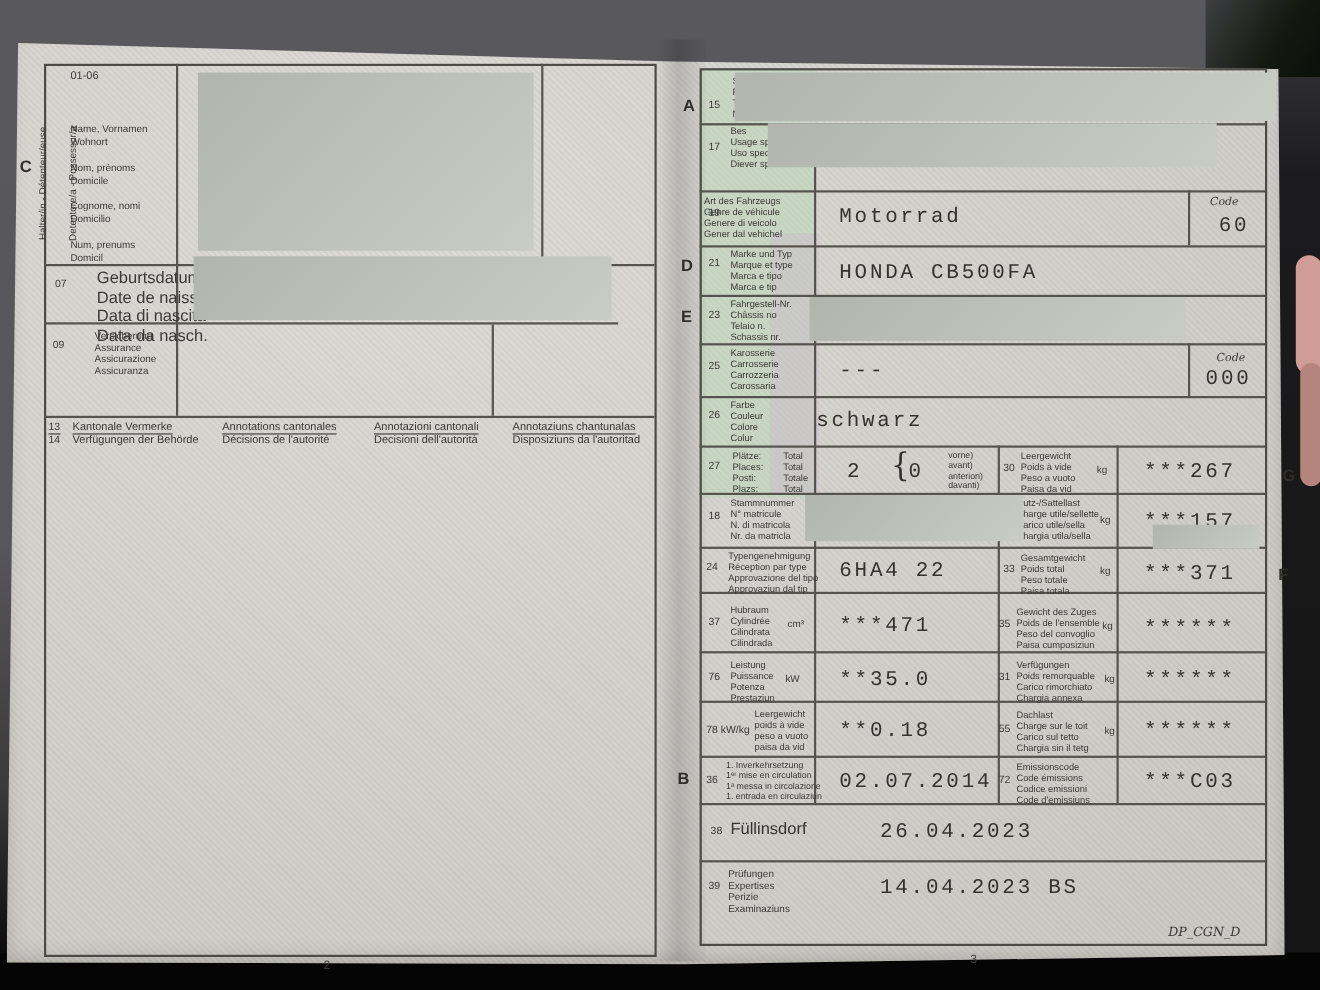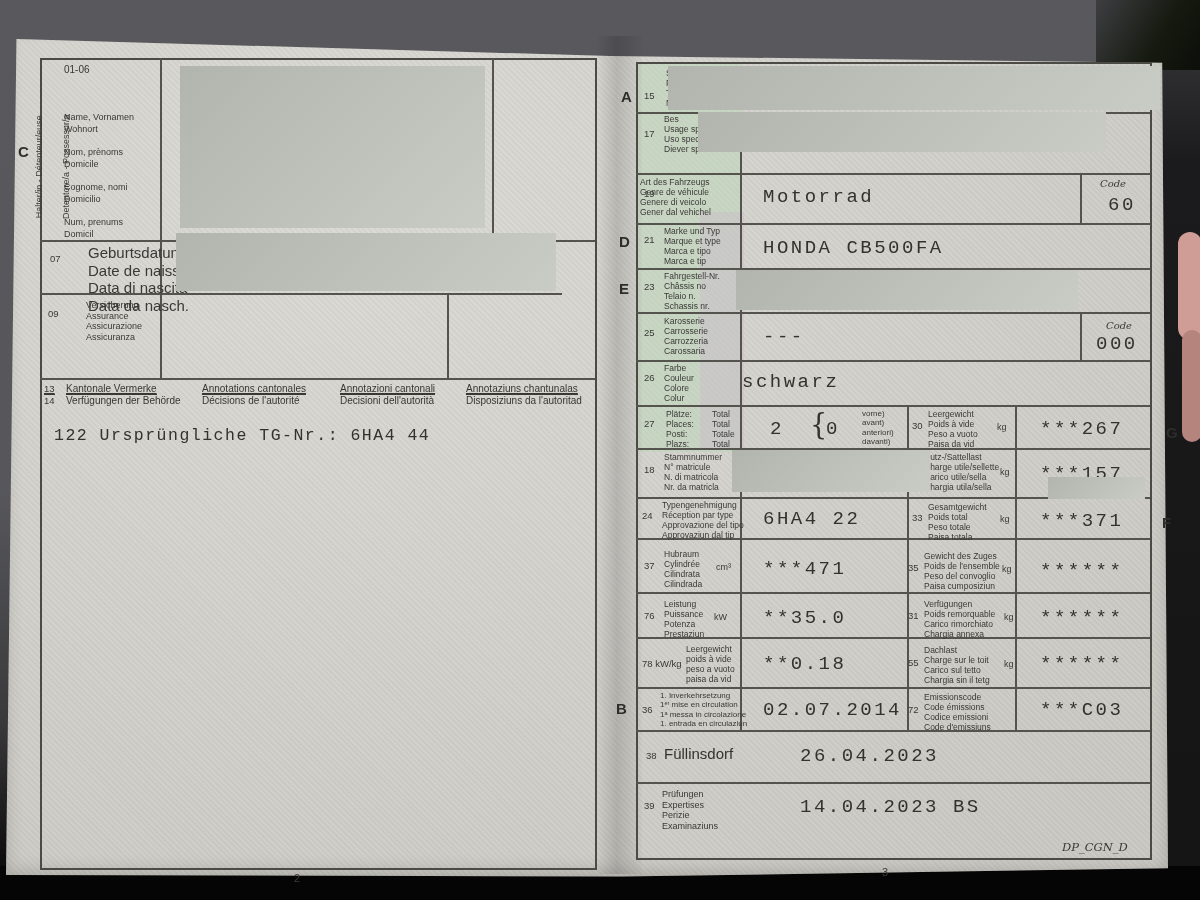--- a/index.html
+++ b/index.html
@@ -24,21 +24,21 @@
   .lblm{font-size:10px;line-height:1.2;color:#383733;white-space:pre;z-index:5;}
   .no{font-size:9.5px;color:#3a3936;z-index:5;}
   .val{font-family:"Liberation Mono","DejaVu Sans Mono",monospace;font-size:19px;color:#33322e;
        letter-spacing:2.5px;white-space:pre;z-index:5;}
   .val-sm{font-family:"Liberation Mono","DejaVu Sans Mono",monospace;font-size:16.5px;color:#33322e;
        letter-spacing:1.5px;white-space:pre;z-index:5;}
   .unit{font-size:9px;color:#3a3936;z-index:5;}
   .mletter{font-weight:bold;font-size:15px;color:#2e2d29;z-index:7;}
   .redact{background:linear-gradient(135deg,#b2b4ae,#c9cbc5);z-index:6;}
   .codelbl{font-family:"DejaVu Serif",serif;font-style:italic;font-size:10px;color:#3a3936;z-index:5;}
-  .uline{border-bottom:1px solid #3a3936;text-decoration:underline;}
+  .uline{border-bottom:1px solid #3a3936;}
   .pageno{font-size:11px;color:#3c3b38;z-index:5;}
   .footer{font-family:"DejaVu Serif",serif;font-style:italic;font-size:11.5px;color:#3a3936;z-index:5;}
   .rot{transform:rotate(-90deg);transform-origin:center;font-size:9px;line-height:1.5;
        color:#3a3936;text-align:center;white-space:pre;z-index:5;}
   .brace{font-family:"DejaVu Serif",serif;font-size:27px;color:#33322e;z-index:5;transform:scaleY(1.1);}
   .place{font-size:15px;color:#33322e;z-index:5;}
 </style>
 </head>
 <body>
 
@@ -94,21 +94,20 @@
 Assurance
 Assicurazione
 Assicuranza</div>
 
   <div class="abs no uline" style="left:44px;top:383px;">13</div>
   <div class="abs no" style="left:44px;top:395px;">14</div>
   <div class="abs lblm" style="left:66px;top:383px;"><span class="uline">Kantonale Vermerke</span><br><span>Verfügungen der Behörde</span></div>
   <div class="abs lblm" style="left:202px;top:383px;"><span class="uline">Annotations cantonales</span><br><span>Décisions de l'autorité</span></div>
   <div class="abs lblm" style="left:340px;top:383px;"><span class="uline">Annotazioni cantonali</span><br><span>Decisioni dell'autorità</span></div>
   <div class="abs lblm" style="left:466px;top:383px;"><span class="uline">Annotaziuns chantunalas</span><br><span>Disposiziuns da l'autoritad</span></div>
-  <div class="abs val-sm" style="left:54px;top:426px;">122 Ursprüngliche TG-Nr.: 6HA4 44</div>
 
   <div class="abs pageno" style="left:294px;top:872px;">2</div>
 
   <div class="abs bbox" style="left:636px;top:62px;width:512px;height:794px;"></div>
   <div class="abs hl" style="left:636px;top:112px;width:514px;"></div>
   <div class="abs hl" style="left:636px;top:173px;width:514px;"></div>
   <div class="abs hl" style="left:636px;top:223px;width:514px;"></div>
   <div class="abs hl" style="left:636px;top:268px;width:514px;"></div>
   <div class="abs hl" style="left:636px;top:312px;width:514px;"></div>
   <div class="abs hl" style="left:636px;top:360px;width:514px;"></div>

